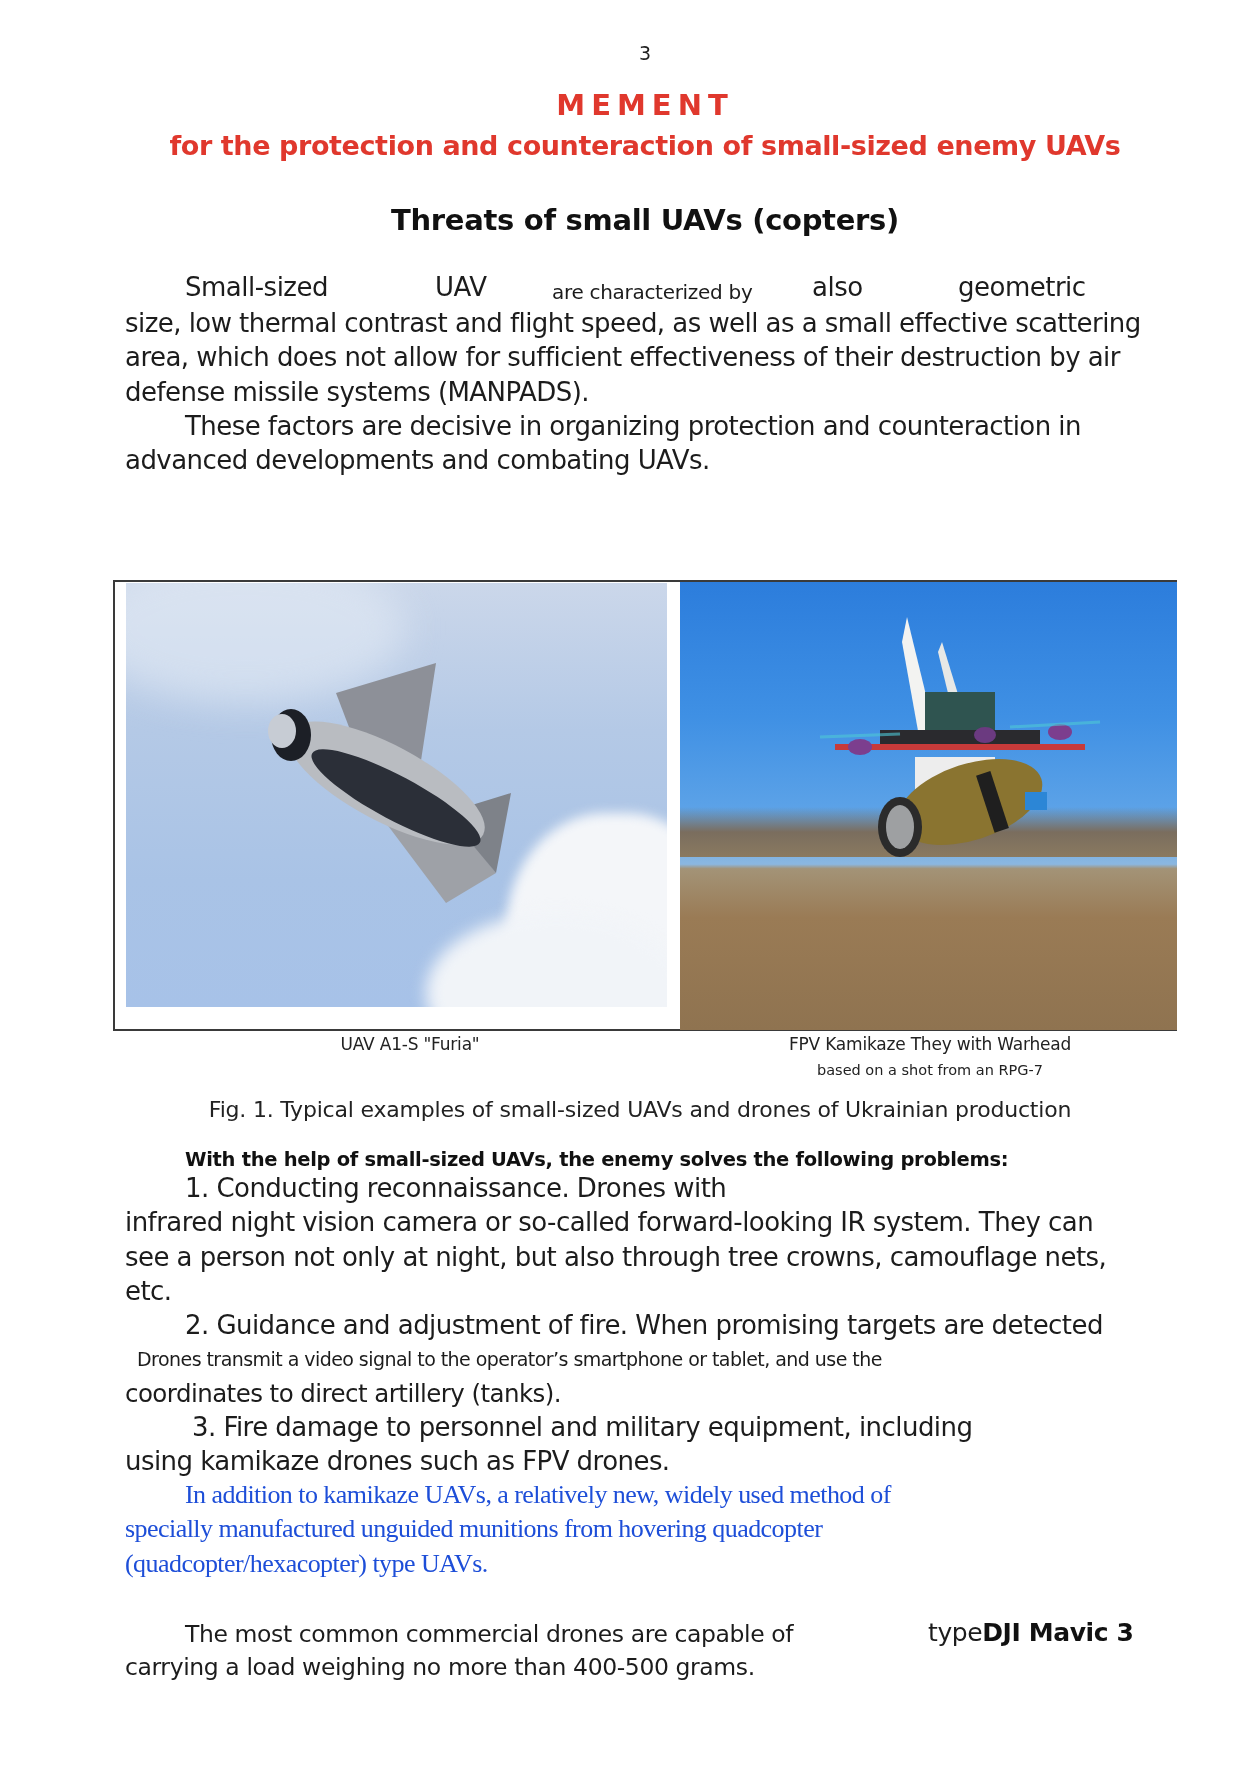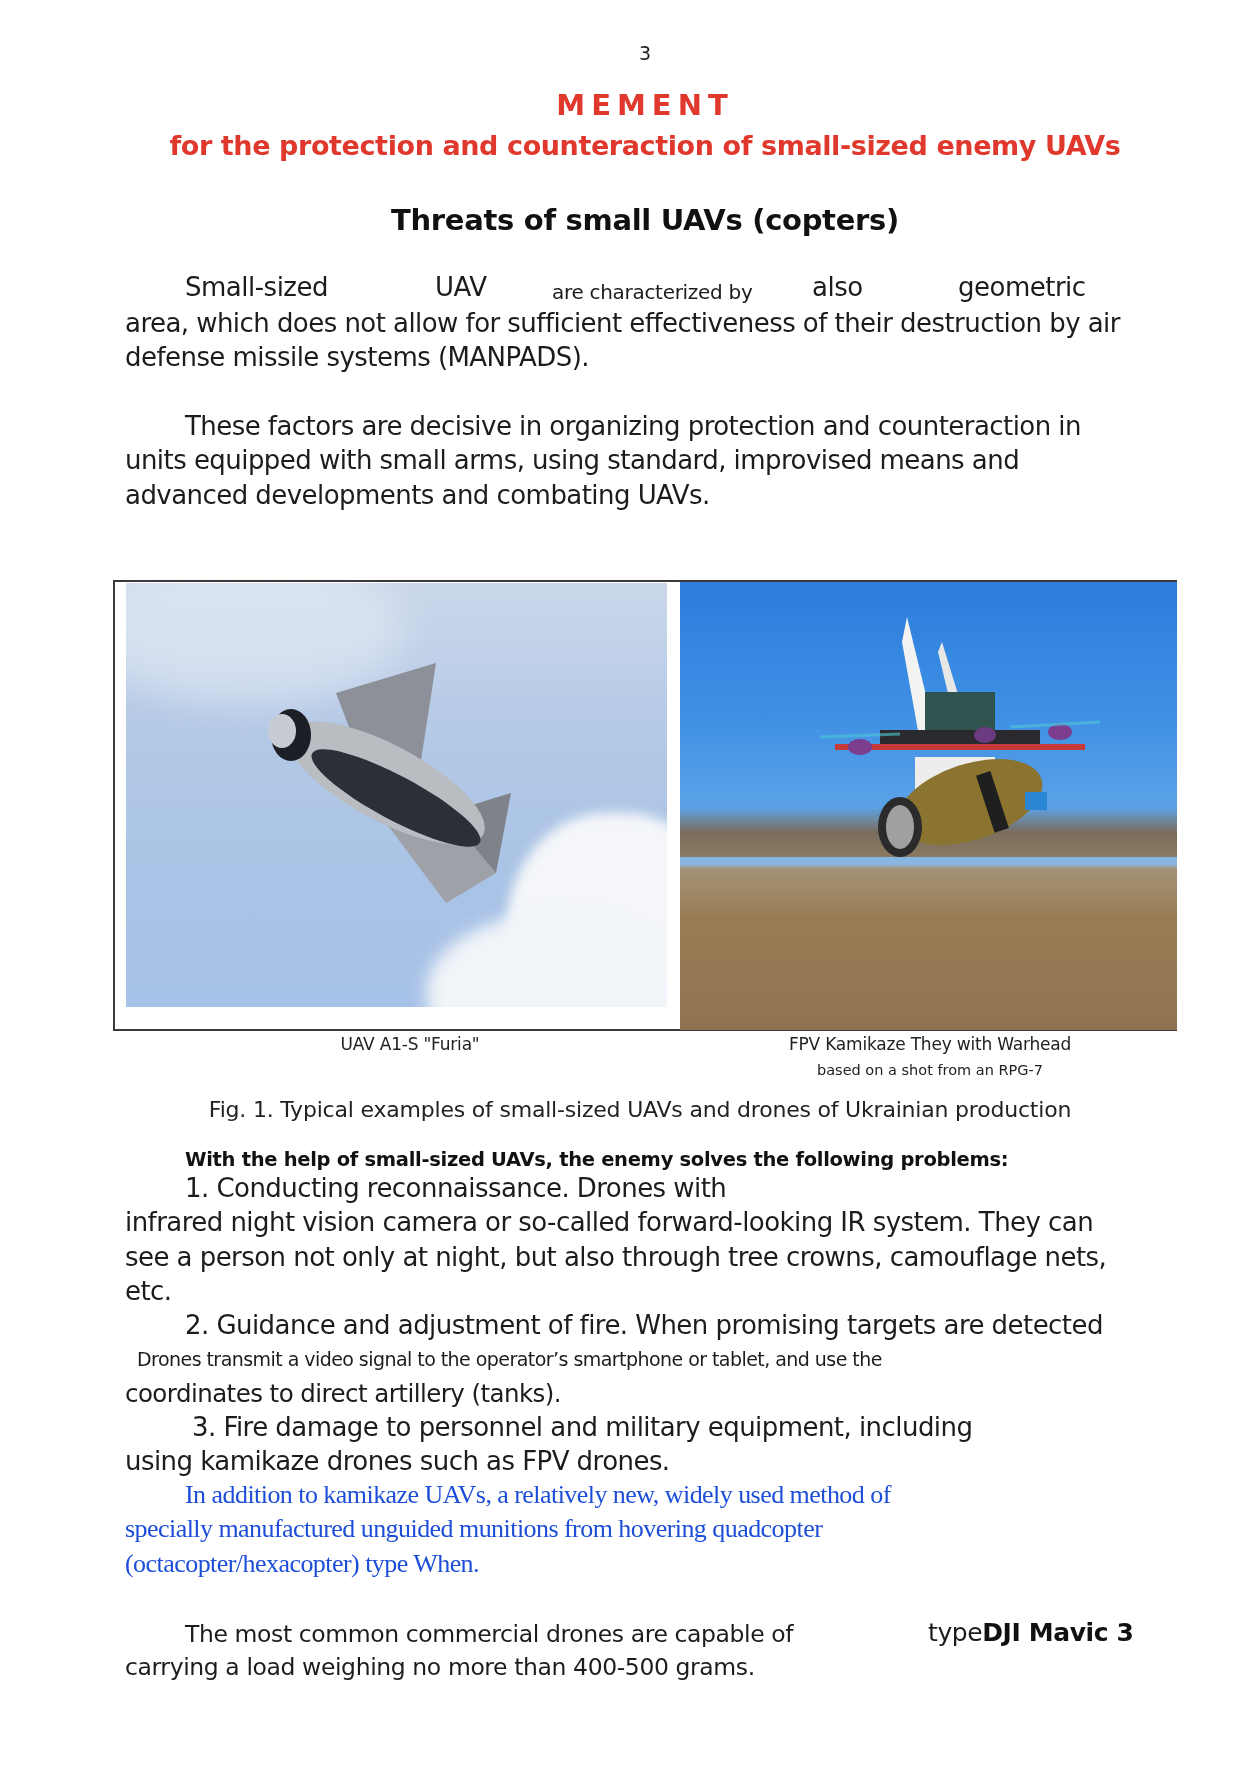--- a/index.html
+++ b/index.html
@@ -40,27 +40,27 @@
 
 <div class="abs" style="top:272px; left:185px; width:912px; font-size:26px; color:#1c1c1c; letter-spacing:-0.5px;">
   <span class="abs" style="left:0; top:0;">Small-sized</span>
   <span class="abs" style="left:250px; top:0;">UAV</span>
   <span class="abs small-inline" style="left:367px; top:8px;">are characterized by</span>
   <span class="abs" style="left:627px; top:0;">also</span>
   <span class="abs" style="left:773px; top:0;">geometric</span>
 </div>
 
 <div class="abs para" style="top:306px;">
+  <span class="line">size, low thermal contrast and flight speed, as well as a small effective scattering</span>
   <span class="line">area, which does not allow for sufficient effectiveness of their destruction by air</span>
   <span class="line">defense missile systems (MANPADS).</span>
 </div>
 
 <div class="abs para" style="top:409px;">
   <span class="line ind">These factors are decisive in organizing protection and counteraction in</span>
-  <span class="line">units equipped with small arms, using standard, improvised means and</span>
   <span class="line">advanced developments and combating UAVs.</span>
 </div>
 
 <div class="abs frame"></div>
 
 <div class="abs photo-left">
 
   <div class="abs" style="left:-40px; top:-30px; width:320px; height:150px; border-radius:50%; background:rgba(230,236,246,0.55); filter:blur(18px);"></div>
   <div class="abs" style="left:380px; top:230px; width:220px; height:260px; border-radius:45%; background:#f4f6f9; filter:blur(6px);"></div>
   <div class="abs" style="left:300px; top:330px; width:260px; height:160px; border-radius:50%; background:#f1f4f8; filter:blur(8px);"></div>
@@ -118,20 +118,20 @@
 </div>
 
 <div class="abs para" style="top:1410px;">
   <span class="line" style="padding-left:67px;">3. Fire damage to personnel and military equipment, including</span>
   <span class="line">using kamikaze drones such as FPV drones.</span>
 </div>
 
 <div class="abs para gray" style="top:1478px;">
   <span class="line ind">In addition to kamikaze UAVs, a relatively new, widely used method of</span>
   <span class="line">specially manufactured unguided munitions from hovering quadcopter</span>
-  <span class="line">(octacopter/hexacopter) type When.</span>
+  <span class="line">(quadcopter/hexacopter) type UAVs.</span>
 </div>
 
 <div class="abs" style="top:1620px; left:185px; font-size:23.5px; color:#1c1c1c; letter-spacing:-0.4px; white-space:nowrap;">The most common commercial drones are capable of</div>
 <div class="abs" style="top:1618px; left:928px; font-size:25px; color:#1c1c1c; letter-spacing:-0.4px; white-space:nowrap;">
   <span>type</span><span class="dji">DJI Mavic 3</span>
 </div>
 <div class="abs" style="top:1653px; left:125px; font-size:23.5px; color:#1c1c1c; letter-spacing:-0.4px; white-space:nowrap;">carrying a load weighing no more than 400-500 grams.</div>
 
 </body></html>

